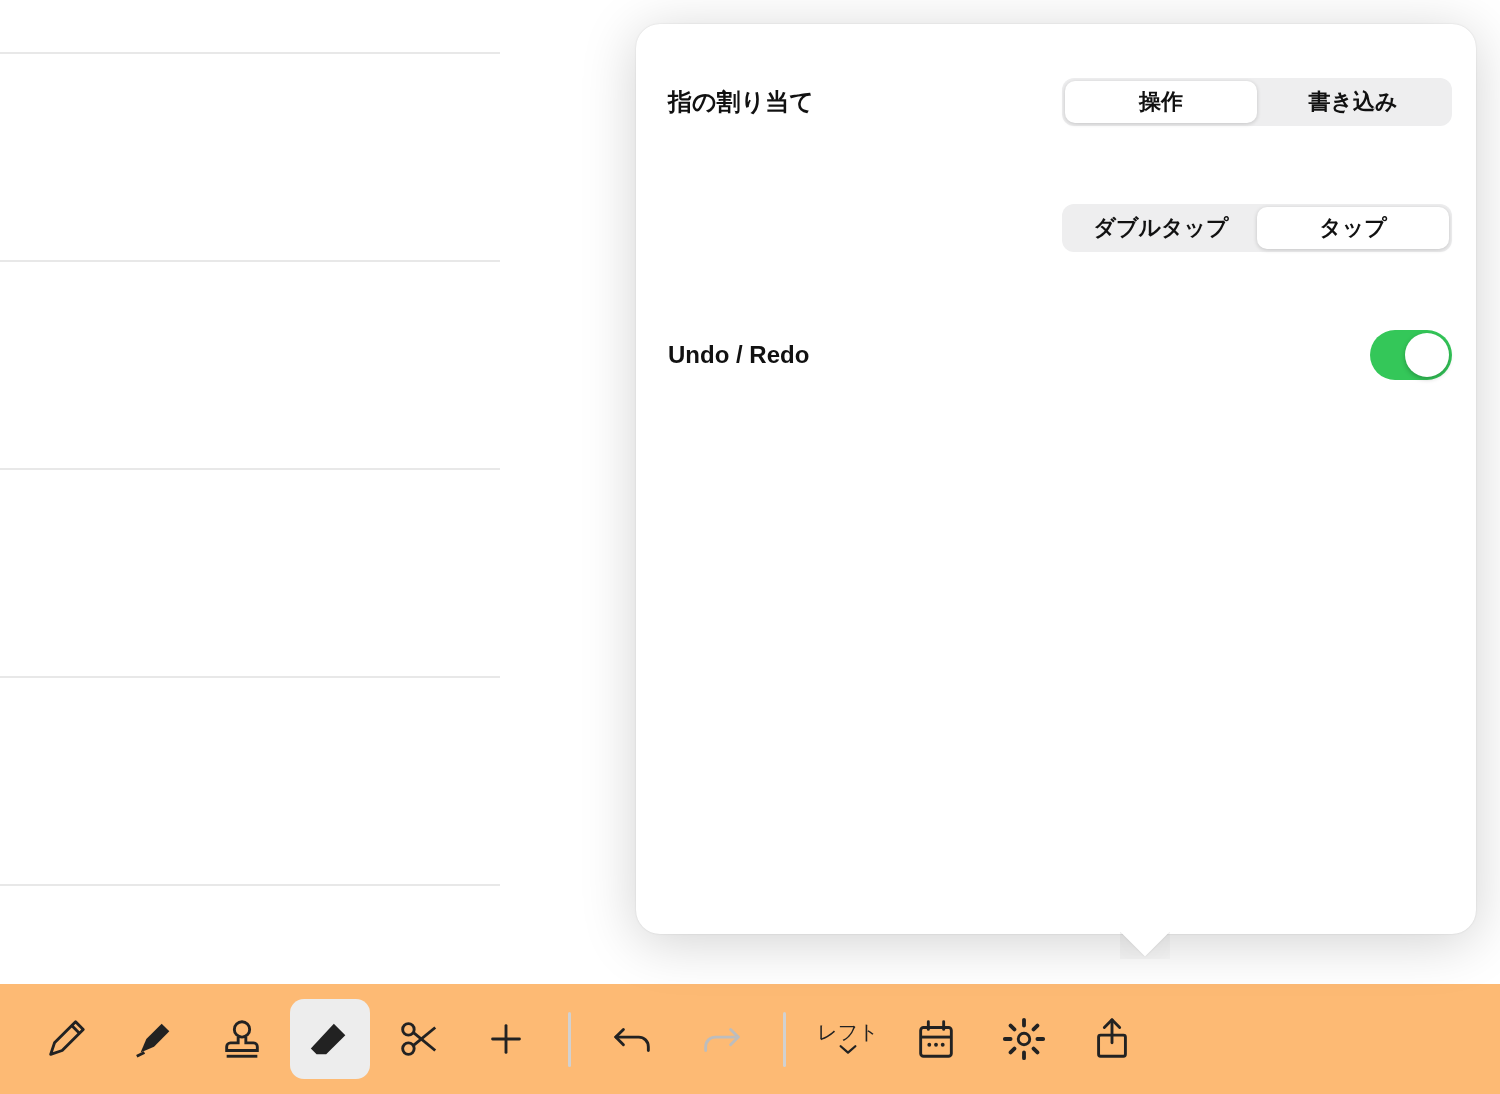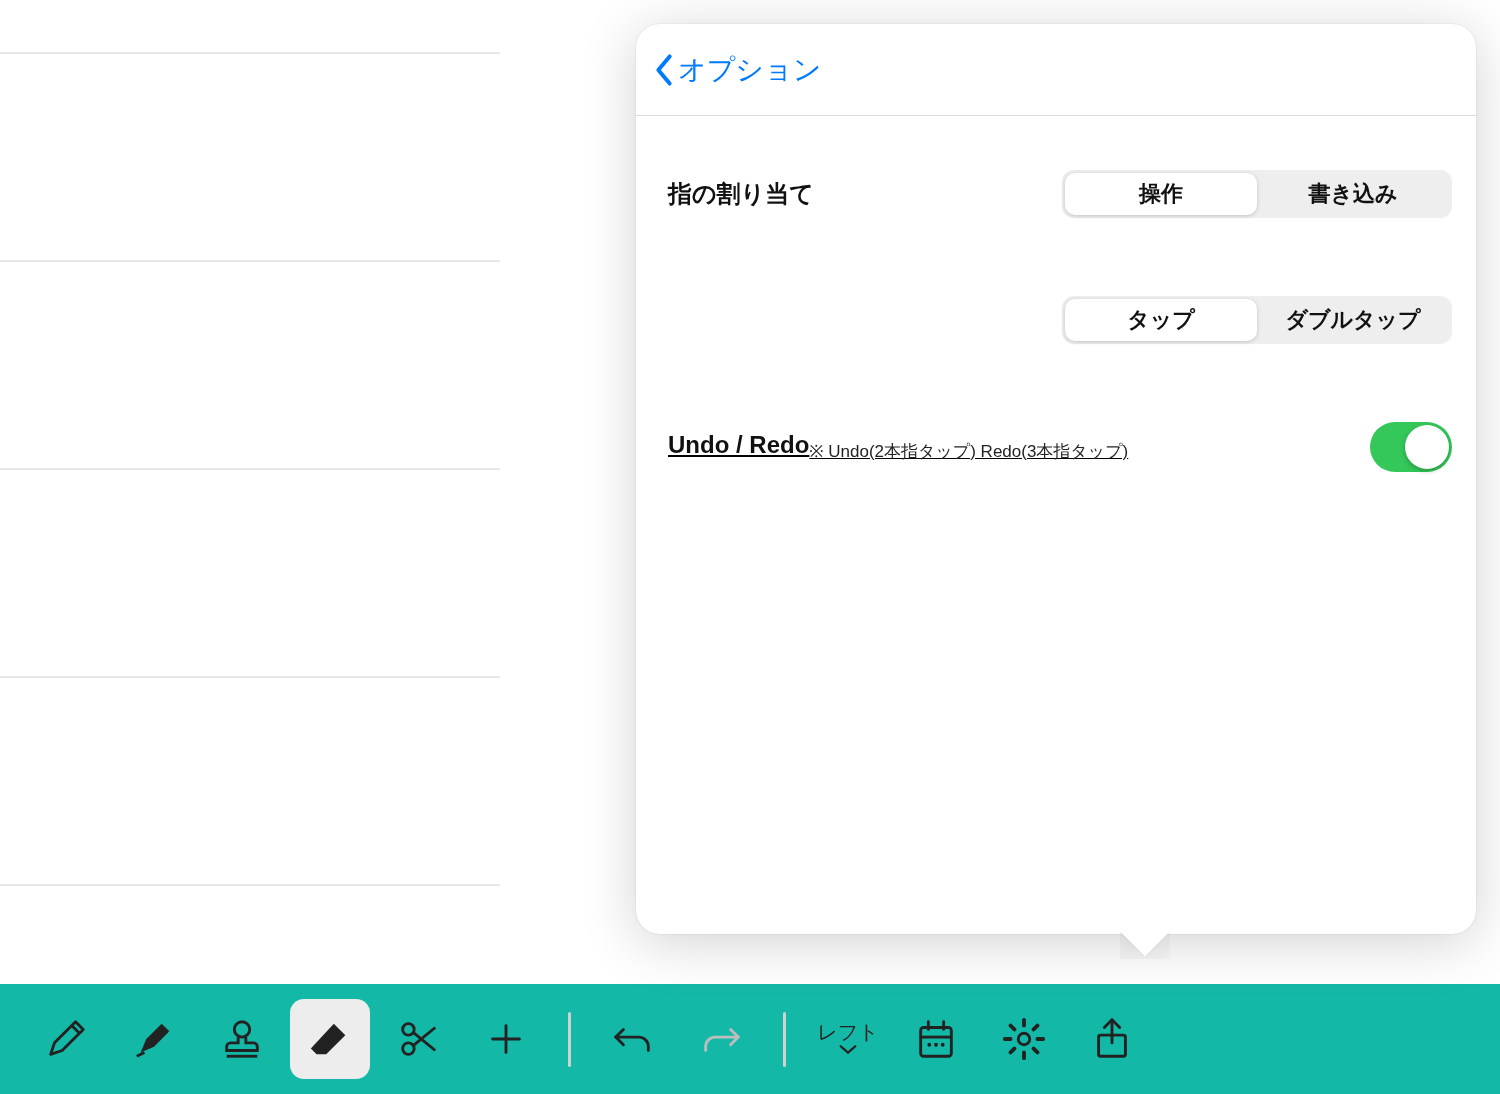--- a/index.html
+++ b/index.html
@@ -27,21 +27,21 @@
   }
   
   .toolbar {
     position: absolute;
     left: 0; right: 0; bottom: 0;
     height: 110px;
     display: flex;
     align-items: center;
     padding: 0 26px;
     gap: 8px;
-    background: #14b8a6;
+    background: #fdba74;
     z-index: 10;
   }
   .toolbar .btn {
     width: 80px; height: 80px;
     border-radius: 14px;
     display: flex;
     align-items: center; justify-content: center;
     color: #222;
     cursor: pointer;
   }
@@ -105,21 +105,21 @@
   .panel-header .back svg { width: 24px; height: 34px; stroke: #007aff; stroke-width: 3.5; fill: none; }
   .panel-body { padding: 34px 24px 24px 32px; }
   .row {
     display: flex;
     align-items: center;
     justify-content: space-between;
     padding: 20px 0;
   }
   .row .label { font-size: 24px; font-weight: 650; color: #111; }
   .row .note { font-size: 17px; color: #222; margin-top: 8px; font-weight: 400;}
-  .row-left { display: flex; flex-direction: row; text-decoration: underline; }
+  .row-left { display: flex; flex-direction: column; }
   .spacer { height: 50px; }
   
   .segmented {
     display: flex;
     background: #eeeeef;
     border-radius: 12px;
     padding: 3px;
     height: 48px;
     width: 390px;
   }
@@ -163,53 +163,44 @@
 
 <div class="paper">
   <div class="rule" style="top:52px"></div>
   <div class="rule" style="top:260px"></div>
   <div class="rule" style="top:468px"></div>
   <div class="rule" style="top:676px"></div>
   <div class="rule" style="top:884px"></div>
 </div>
 
 <div class="panel">
-  <div class="panel-header">
-    <div class="back">
-      <svg viewBox="0 0 18 30">
-          <polyline points="14,3 4,15 14,27" stroke-linecap="round" stroke-linejoin="round"></polyline>
-        </svg>
-      <span>オプション</span>
-    </div>
-  </div>
   <div class="panel-body">
 
     <div class="row">
       <div class="label">指の割り当て</div>
       <div class="segmented">
         <div class="seg active">操作</div>
         <div class="seg">書き込み</div>
       </div>
     </div>
 
     <div class="spacer"></div>
 
     <div class="seg-row">
       <div class="segmented">
+        <div class="seg">ダブルタップ</div>
         <div class="seg active">タップ</div>
-        <div class="seg">ダブルタップ</div>
       </div>
     </div>
 
     <div class="spacer"></div>
 
     <div class="row">
       <div class="row-left">
         <div class="label">Undo / Redo</div>
-        <div class="note">※ Undo(2本指タップ) Redo(3本指タップ)</div>
       </div>
       <div class="switch on">
           <div class="knob"></div>
         </div>
     </div>
 
     <div style="height:24px"></div>
 
 
   </div>

